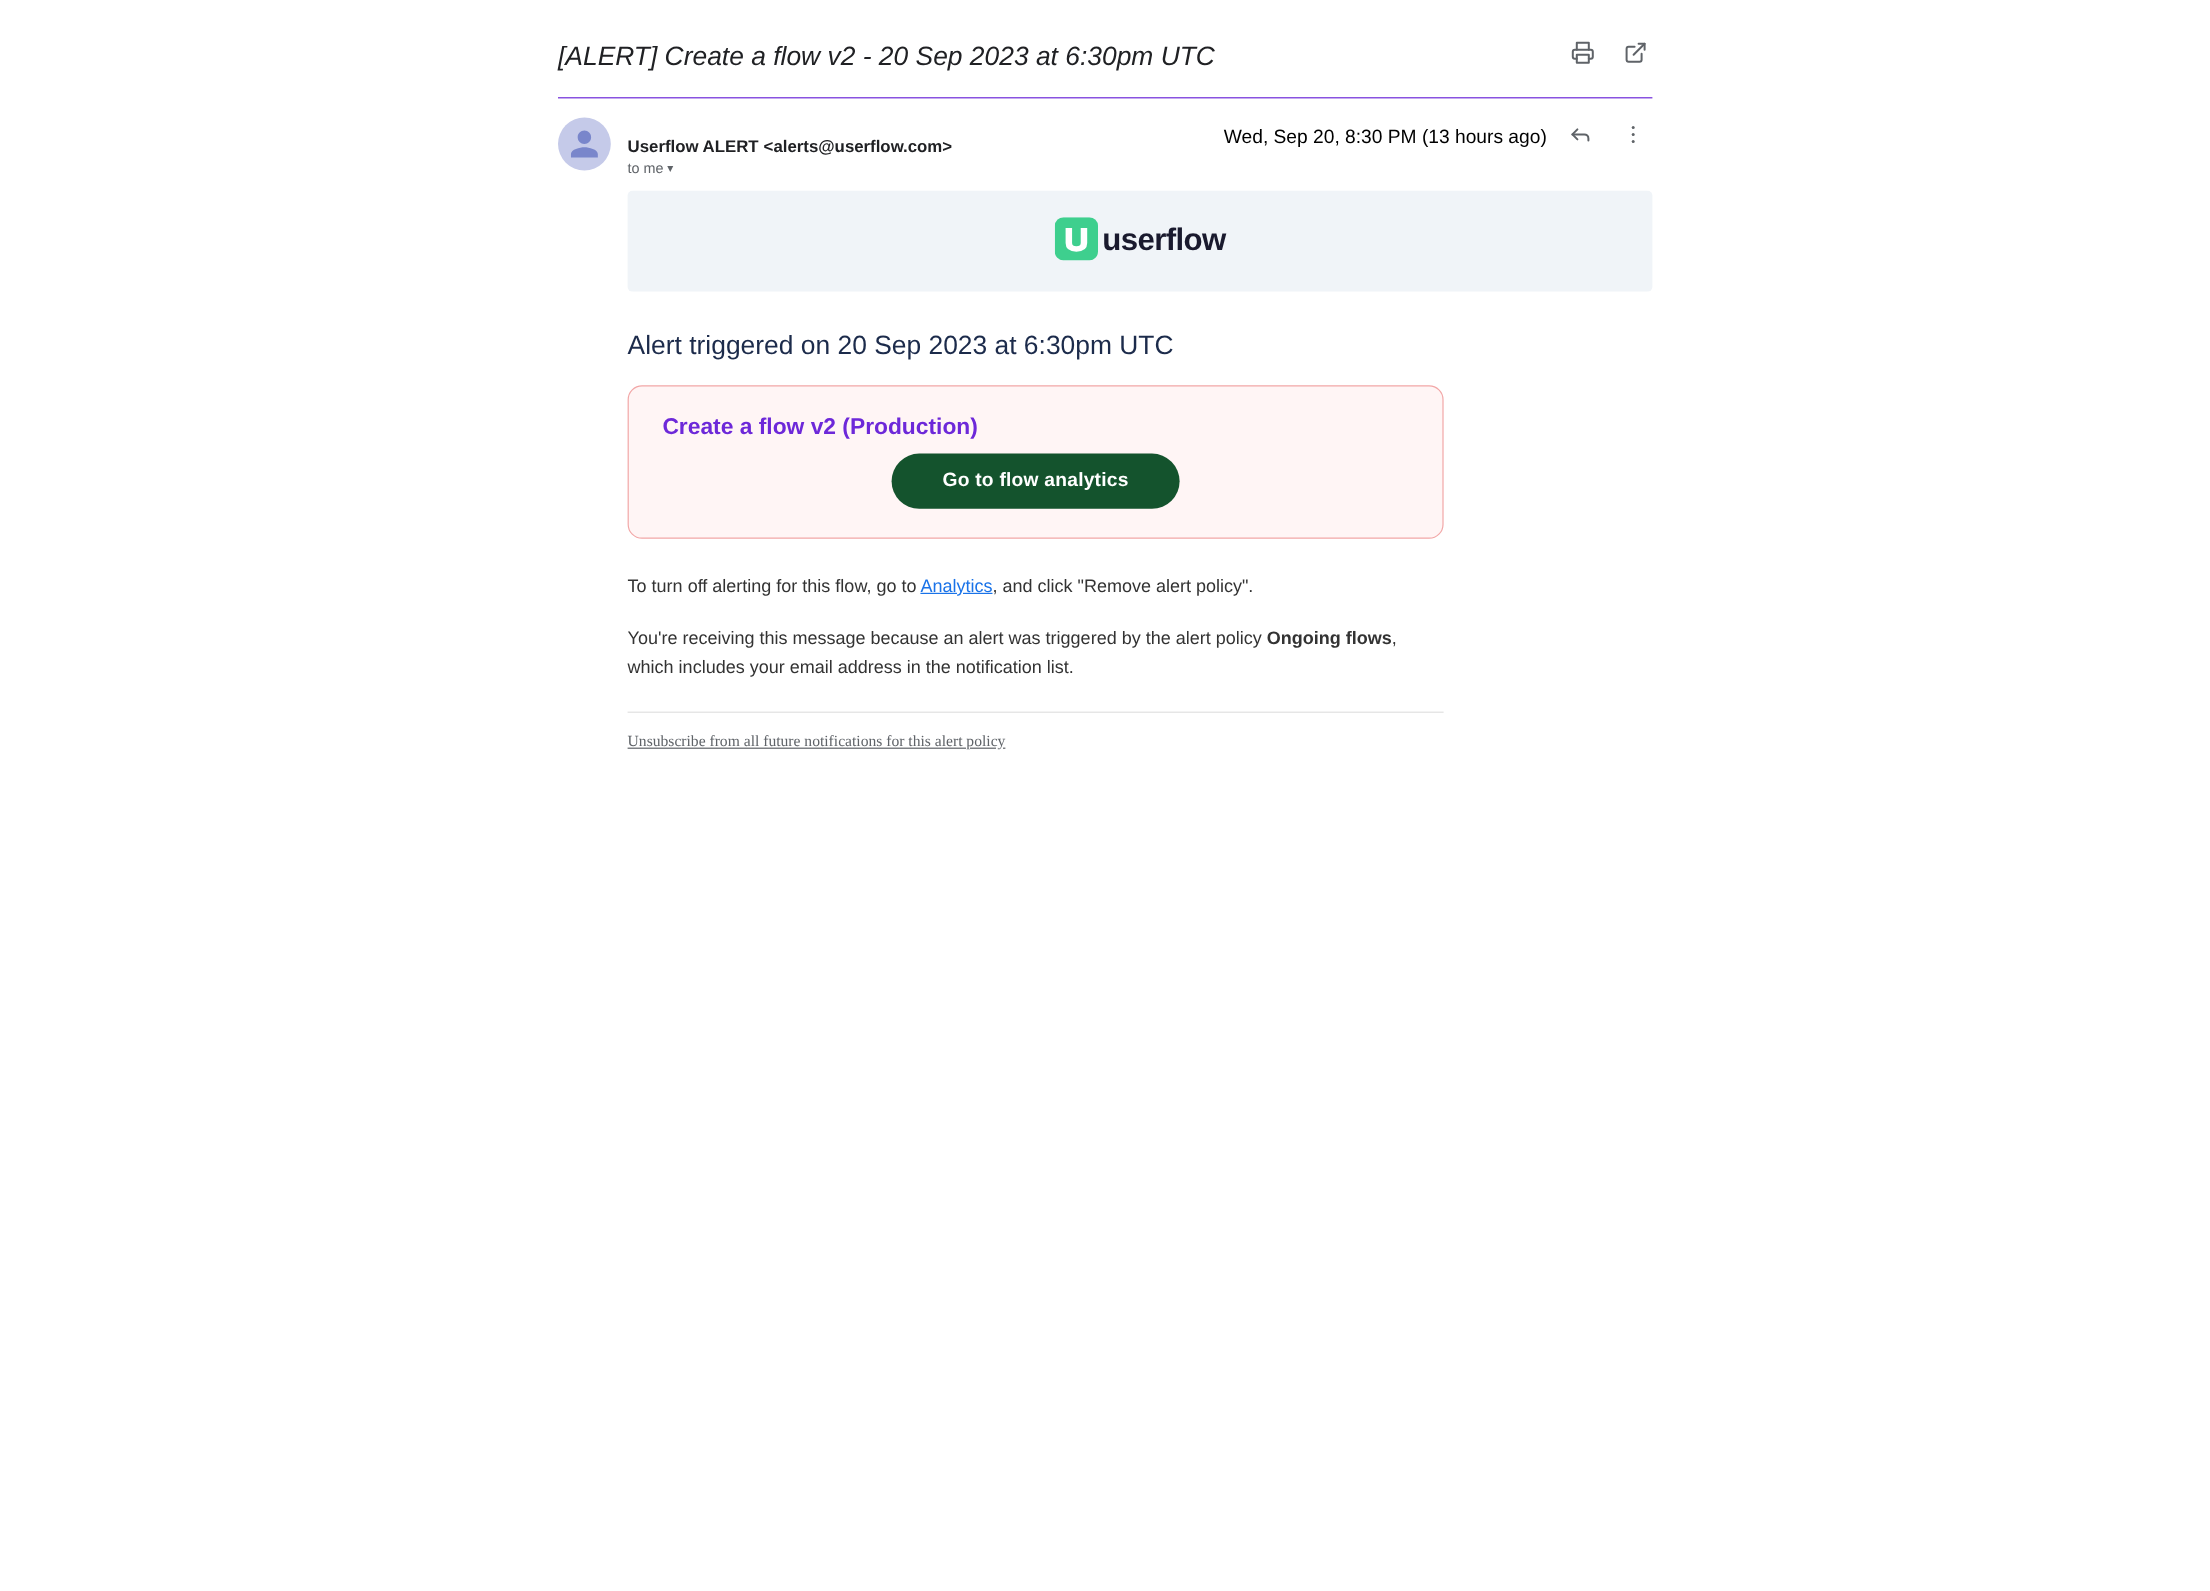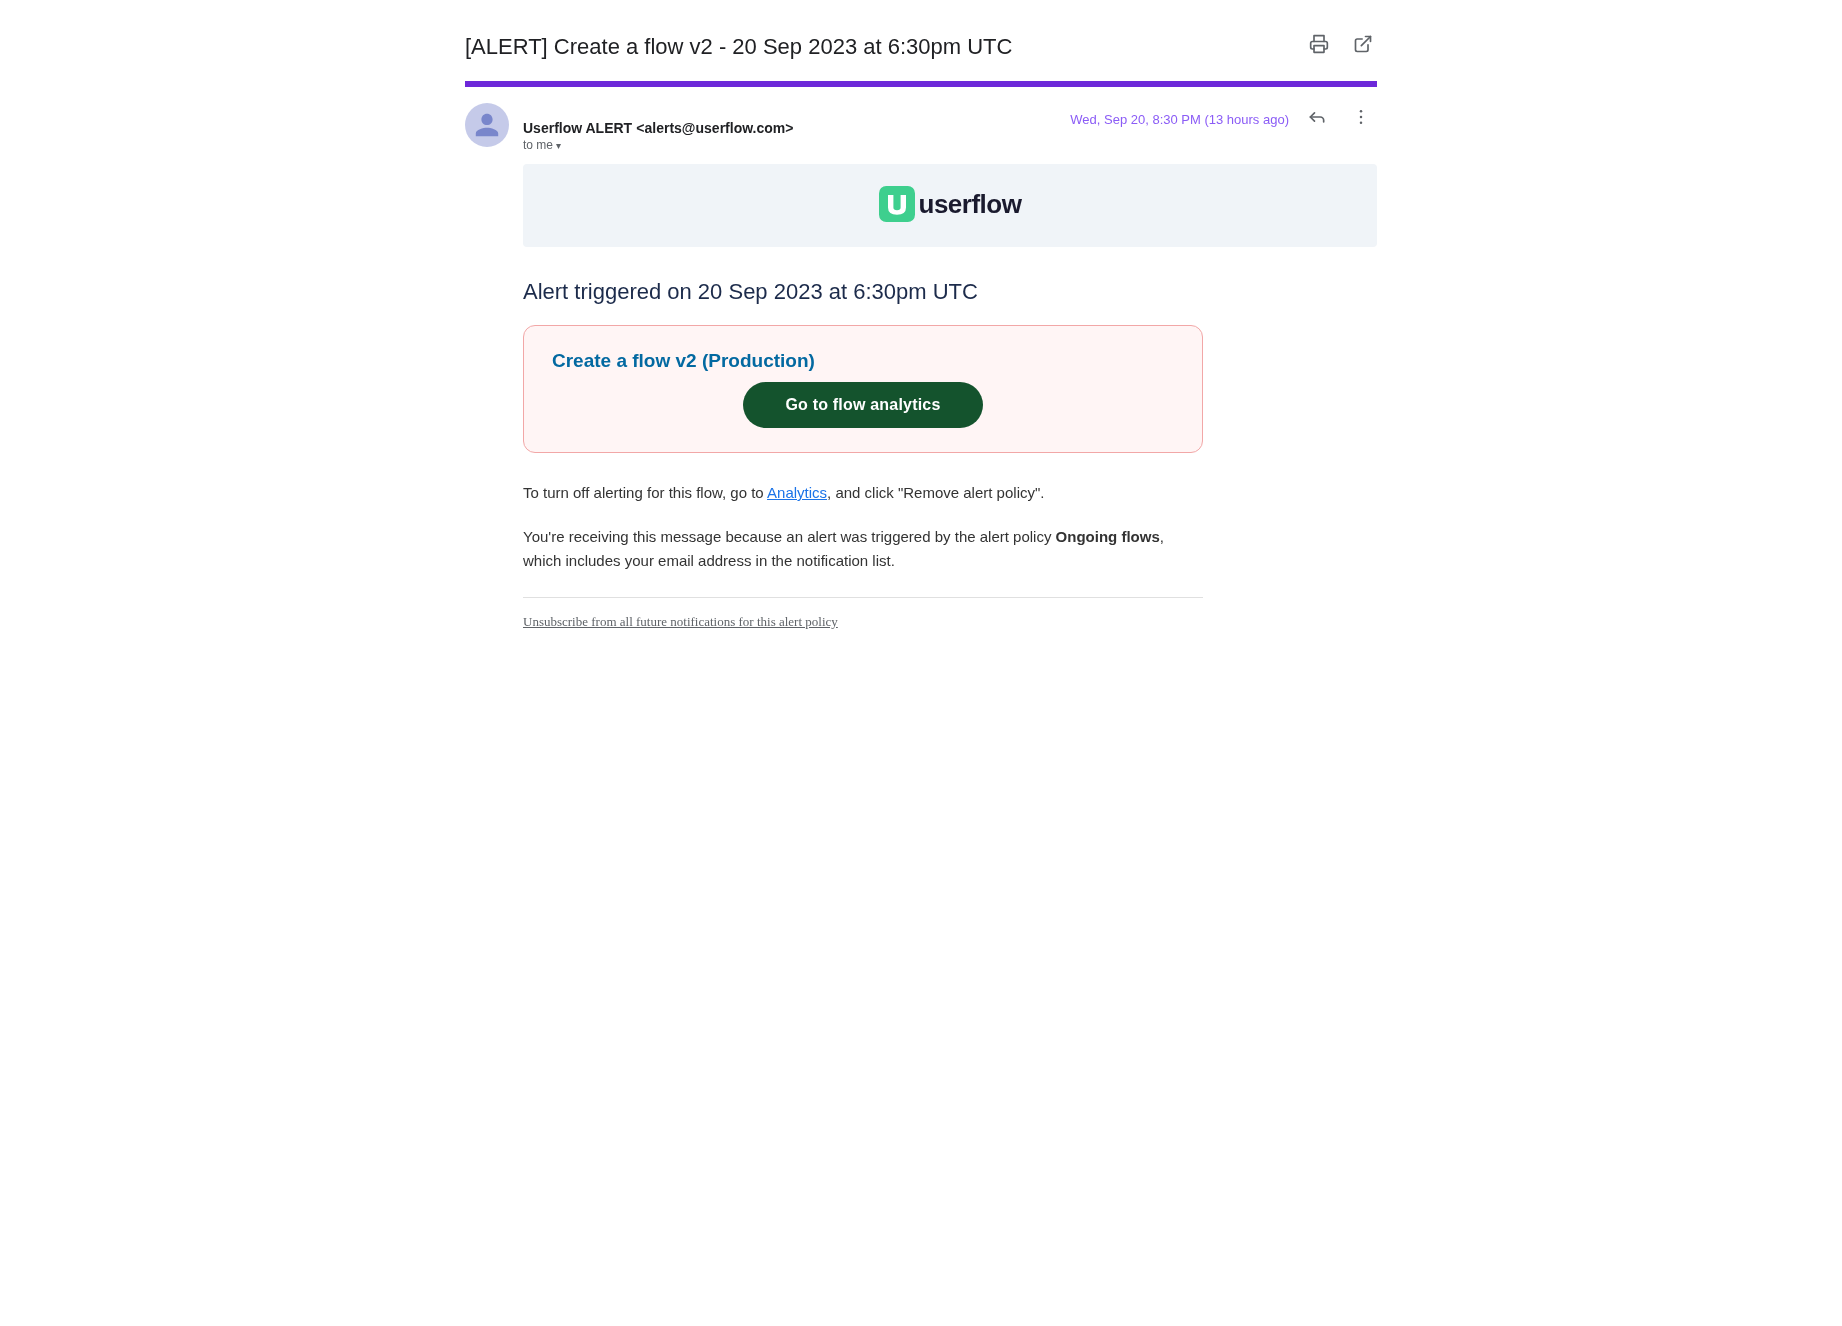--- a/index.html
+++ b/index.html
@@ -14,21 +14,22 @@
       margin: 0 auto;
       padding: 20px 24px;
     }
 
     
     .subject-bar {
       display: flex;
       align-items: center;
       justify-content: space-between;
       padding: 10px 0 18px 0;
-      border-bottom: 6px solid #6d28d9;
+      border-bottom: 1px solid #6d28d9;
+      font-style: italic;
     }
     .subject-title {
       font-size: 22px;
       font-weight: 400;
       color: #202124;
     }
     .subject-actions {
       display: flex;
       gap: 16px;
     }
@@ -82,22 +83,22 @@
       cursor: pointer;
       color: #5f6368;
     }
     .email-meta {
       display: flex;
       align-items: center;
       gap: 12px;
       margin-left: auto;
     }
     .email-date {
-      font-size: 13px;
-      color: #8b5cf6;
+      font-size: 16px;
+      color: #000000;
       white-space: nowrap;
     }
     .header-btn {
       background: none;
       border: none;
       cursor: pointer;
       color: #5f6368;
       font-size: 18px;
       padding: 4px 6px;
       border-radius: 50%;
@@ -145,21 +146,21 @@
       border: 1.5px solid #f2a7a7;
       border-radius: 12px;
       background: #fff5f5;
       padding: 24px 28px;
       margin-bottom: 28px;
       max-width: 680px;
     }
     .alert-card-title {
       font-size: 19px;
       font-weight: 600;
-      color: #0369a1;
+      color: #6d28d9;
       margin-bottom: 10px;
     }
     .alert-card-desc {
       font-size: 15px;
       color: #444;
       margin-bottom: 22px;
     }
     .alert-card-btn-wrap {
       display: flex;
       justify-content: center;

